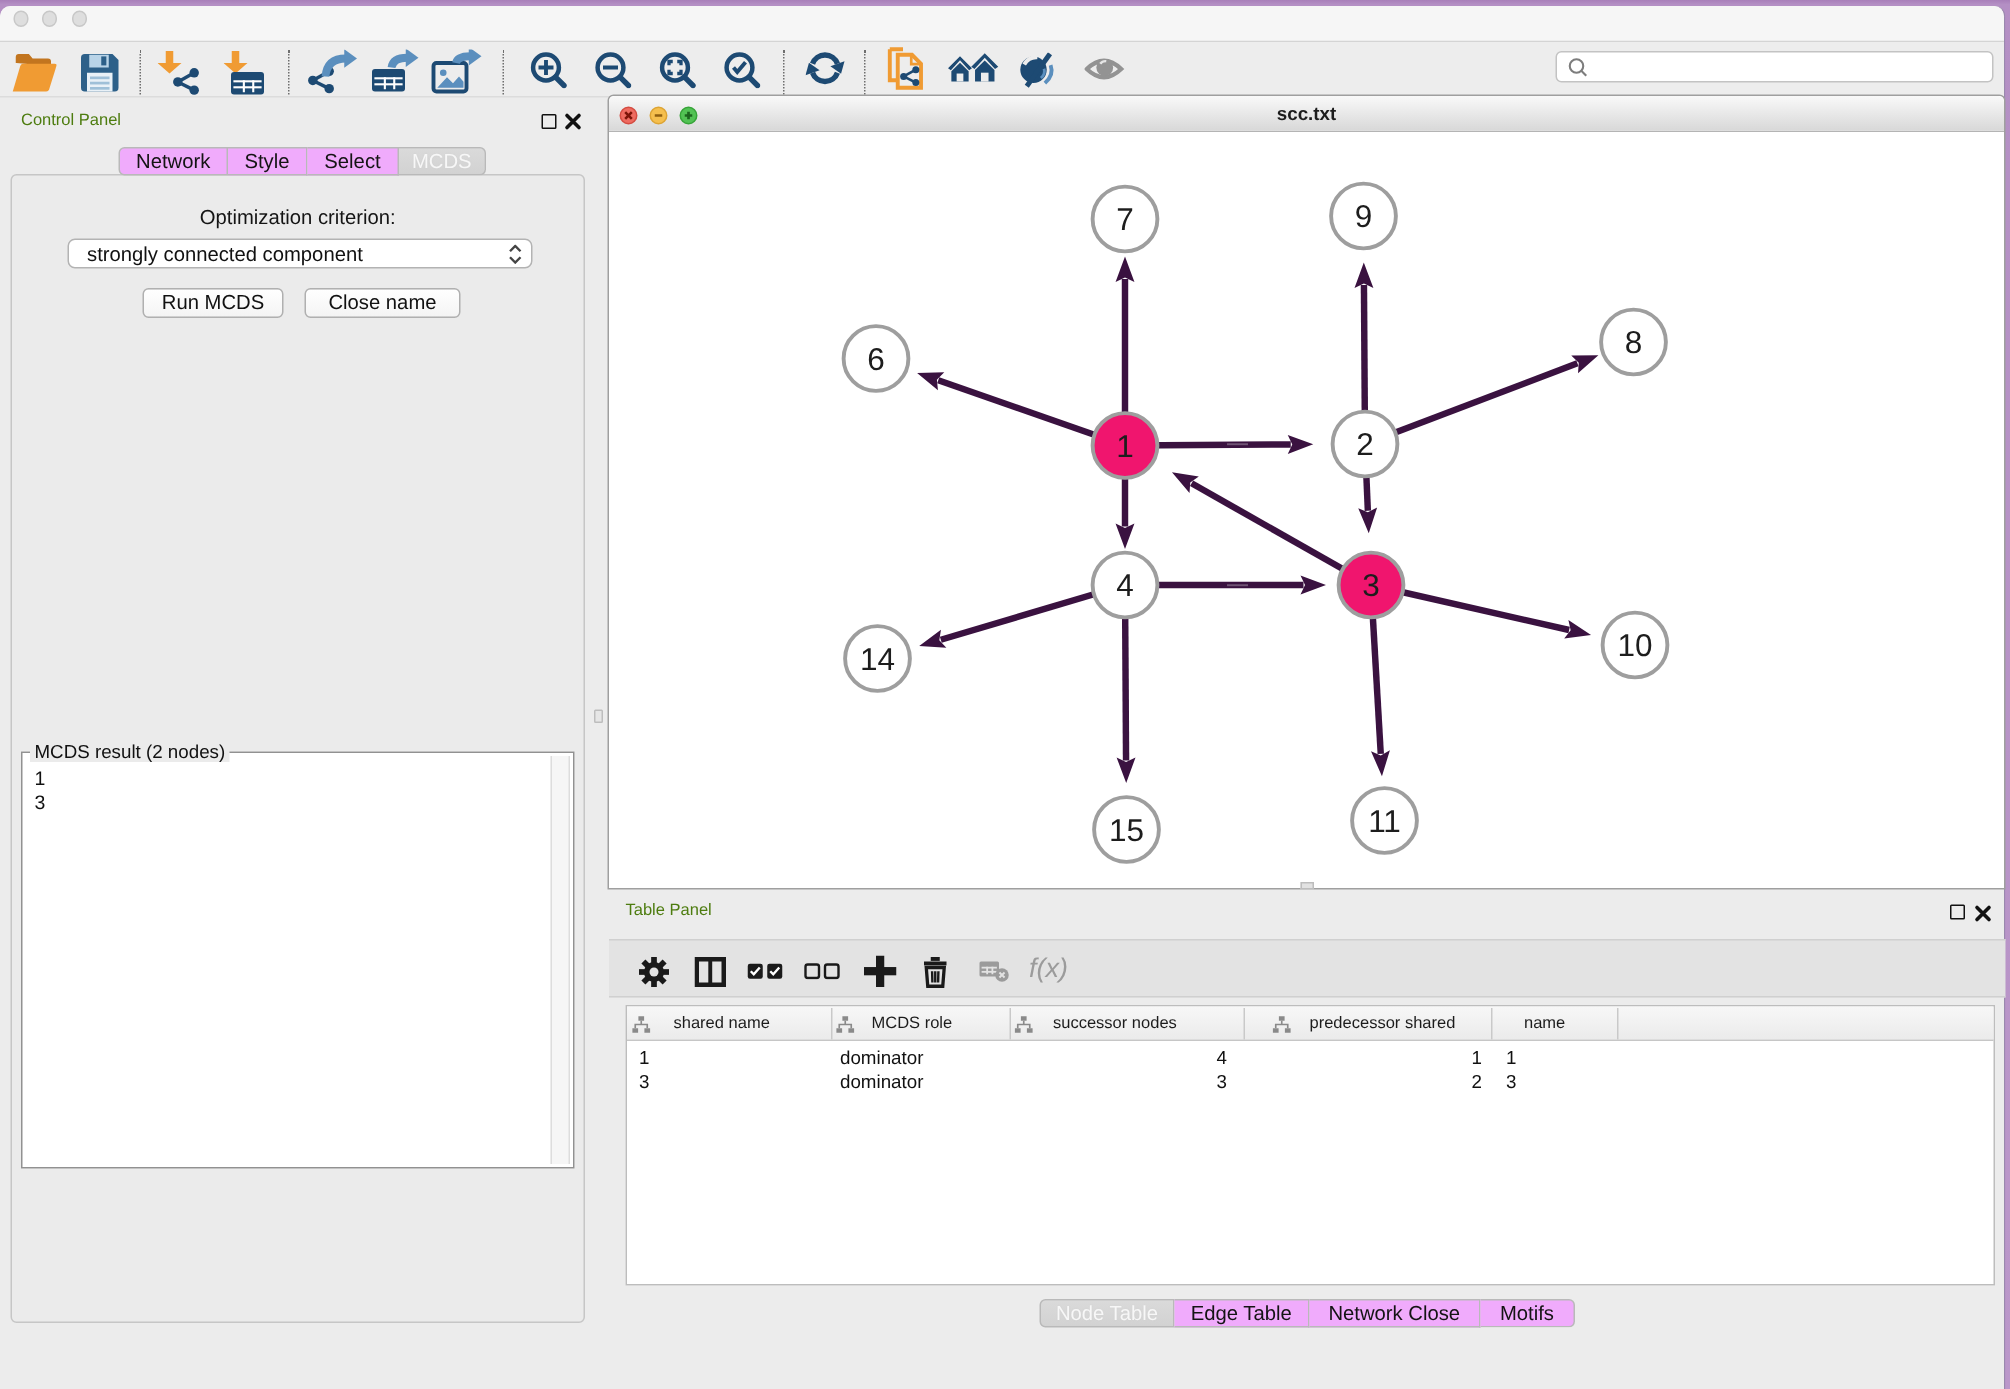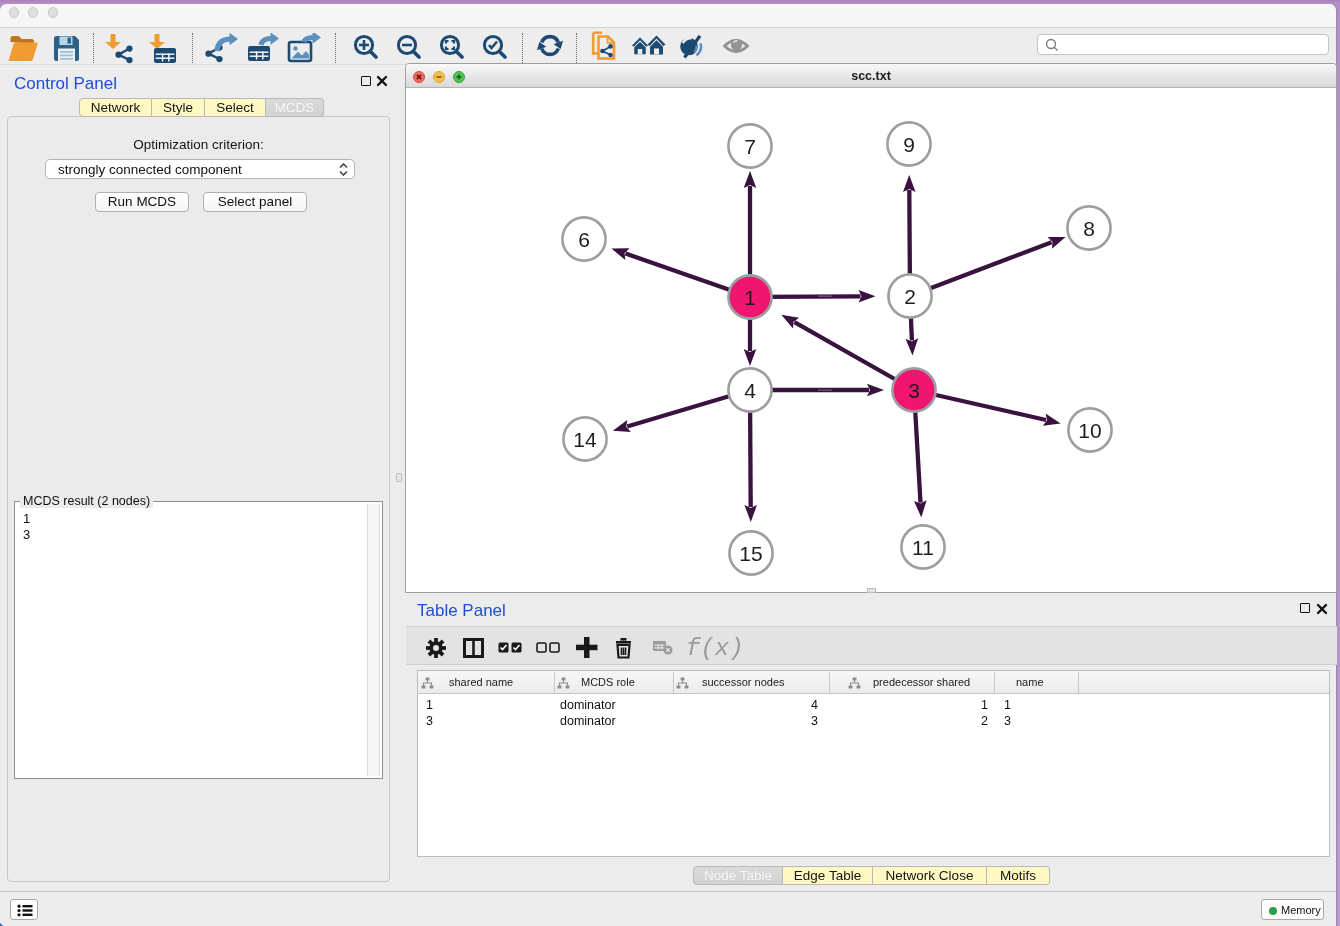--- a/index.html
+++ b/index.html
@@ -4,25 +4,25 @@
 body{width:1340px;height:926px;font-family:"Liberation Sans",sans-serif;overflow:hidden}
 .desktop{position:absolute;left:0;top:0;width:1340px;height:926px;background:linear-gradient(#a87fb9,#b48fc4 3px,#bb97ca)}
 .window{position:absolute;left:0;top:4px;width:1337px;height:922px;background:#ececec;border-radius:7px 7px 0 0;border-right:1px solid #9a88ae}
 .titlebar{position:absolute;left:0;top:0;width:100%;height:24px;background:#f6f6f6;border-radius:7px 7px 0 0;border-bottom:1px solid #d4d4d4}
 .tl{position:absolute;top:3px;width:10.5px;height:10.5px;border-radius:50%;background:#dedede;border:1px solid #c8c8c8}
 .wtitle{position:absolute;top:2.5px;left:0;width:100%;text-align:center;font-size:13px;color:#a2a2a2}
 .toolbar{position:absolute;left:0;top:24px;width:100%;height:37px;background:#ededed;border-bottom:1px solid #dcdcdc}
 .sep{position:absolute;top:5px;height:30px;width:1px;border-left:1px dotted #6e6e6e}
 .search{position:absolute;left:1037px;top:6px;width:292px;height:21px;background:#fff;border:1px solid #c3c3c3;border-radius:4px}
 .cp-head{position:absolute;left:0;top:61px;width:393px;height:31px}
-.phead-t{font-size:17px;color:#1d4ed8;position:absolute}
+.phead-t{font-size:11px;color:#4d7c0f;position:absolute}
 .maxbox{position:absolute;width:10px;height:9.5px;border:1.5px solid #111;border-radius:1px}
 .panel{position:absolute;left:7px;top:112px;width:383px;height:766px;background:#ebebeb;border:1px solid #c6c6c6;border-radius:4px}
 .tabs{position:absolute;display:flex;font-size:13.5px;color:#141414}
-.tab{background:#fef9c3;border:1px solid #b9b9b9;border-left:none;height:19px;line-height:18px;text-align:center}
+.tab{background:#f0abfc;border:1px solid #b9b9b9;border-left:none;height:19px;line-height:18px;text-align:center}
 .tab.first{border-left:1px solid #b9b9b9;border-radius:4px 0 0 4px}
 .tab.last{border-radius:0 4px 4px 0}
 .tab.sel{background:linear-gradient(#dadada,#d2d2d2);color:#f7f7f7;text-shadow:0 0 1px #cfcfcf}
 .btn{position:absolute;background:linear-gradient(#ffffff,#f4f4f4);border:1px solid #b0b0b0;border-radius:4px;font-size:13.5px;color:#111;text-align:center}
 .scc{position:absolute;left:405px;top:59px;width:932px;height:530px;border:1px solid #9f9f9f;border-radius:4px 4px 0 0;background:#fff}
 .scc-tb{position:absolute;left:0;top:0;width:100%;height:24px;background:linear-gradient(#f9f9f9,#d8d8d8);border-bottom:1px solid #b4b4b4;border-radius:4px 4px 0 0}
 .mtl{position:absolute;top:7px;width:12px;height:12px;border-radius:50%}
 .tpanel{position:absolute;left:405px;top:589px;width:932px;height:298px}
 .ttool{position:absolute;left:1px;top:33px;width:931px;height:39px;background:#e3e3e3;border-top:1px solid #d0d0d0;border-bottom:1px solid #d0d0d0}
 .tbl{position:absolute;left:12px;top:77px;width:913px;height:187px;background:#fff;border:1px solid #bdbdbd}
@@ -190,21 +190,21 @@
       </div>
 <div style="position:absolute;left:0;top:133px;width:397px;text-align:center;font-size:13.5px;color:#151515">Optimization criterion:</div>
 <div style="position:absolute;left:45px;top:155px;width:310px;height:20px;background:#fff;border:1px solid #b3b3b3;border-radius:5px">
 <span style="position:absolute;left:12px;top:2px;font-size:13.5px;color:#111">strongly connected component</span>
 <svg style="position:absolute;right:5px;top:3px" width="11" height="13" viewBox="0 0 11 13">
           <path d="M2 4.5 L5.5 1 L9 4.5" stroke="#444" stroke-width="1.6" fill="none"></path>
           <path d="M2 8.5 L5.5 12 L9 8.5" stroke="#444" stroke-width="1.6" fill="none"></path>
         </svg>
       </div>
 <div class="btn" style="left:95px;top:188px;width:94px;height:20px;line-height:18px">Run MCDS</div>
-<div class="btn" style="left:203px;top:188px;width:104px;height:20px;line-height:18px">Select panel</div>
+<div class="btn" style="left:203px;top:188px;width:104px;height:20px;line-height:18px">Close name</div>
 <div style="position:absolute;left:14px;top:497px;width:369px;height:278px;border:1px solid #919191;background:#fff">
 <div style="position:absolute;left:5px;top:-8px;background:#ebebeb;padding:0 3px;font-size:12.5px;color:#111">MCDS result (2 nodes)</div>
 <div style="position:absolute;right:2px;top:2px;bottom:2px;width:13px;background:#f6f6f6;border-left:1px solid #ddd;border-right:1px solid #ddd"></div>
 <div style="position:absolute;left:8px;top:9px;font-size:13px;line-height:16px;color:#111">1<br>3</div>
       </div>
 <div style="position:absolute;left:396px;top:469px;width:6px;height:9px;background:#e6e6e6;border:1px solid #bdbdbd;border-radius:1px"></div>
 <div class="scc">
         <div class="scc-tb">
 <div class="mtl" style="left:7px;background:#ee6b60;border:1px solid #d44c41"></div>
 <div class="mtl" style="left:27px;background:#f5bf4e;border:1px solid #dda433"></div>
@@ -325,21 +325,21 @@
           </svg>
           <svg style="position:absolute;left:246px;top:12px" width="22" height="18" viewBox="0 0 22 18">
             <rect x="1" y="2" width="13" height="10" rx="1" fill="#9b9b9b"></rect>
             <rect x="2.4" y="5.5" width="10.2" height="1.2" fill="#e3e3e3"></rect>
             <rect x="2.4" y="8.3" width="10.2" height="1.2" fill="#e3e3e3"></rect>
             <rect x="5.5" y="5.5" width="1.2" height="5" fill="#e3e3e3"></rect>
             <rect x="9" y="5.5" width="1.2" height="5" fill="#e3e3e3"></rect>
             <circle cx="16" cy="11" r="4.5" fill="#9b9b9b"></circle>
             <path d="M14.3 9.3 L17.7 12.7 M17.7 9.3 L14.3 12.7" stroke="#e3e3e3" stroke-width="1.3"></path>
           </svg>
-          <div style="position:absolute;left:280px;top:8px;font-family:Liberation Mono, monospace;font-style:italic;font-size:24px;color:#9b9b9b"><i>f(x)</i></div>
+          <div style="position:absolute;left:280px;top:8px;font-family:Liberation Sans, sans-serif;font-style:italic;font-size:18px;color:#9b9b9b"><i>f(x)</i></div>
 </div>
 <div class="tbl">
 <div class="thead">
 <div class="hsep" style="left:136px"></div>
 <div class="hsep" style="left:255px"></div>
 <div class="hsep" style="left:411px"></div>
 <div class="hsep" style="left:576px"></div>
 <div class="hsep" style="left:660px"></div>
 <svg style="position:absolute;left:3px;top:6px" width="13" height="12" viewBox="0 0 13 12">
               <rect x="4.6" y="0.5" width="3.8" height="3" fill="#8a8a8a"></rect>
@@ -382,32 +382,13 @@
 <div class="cell" style="left:460px;top:42px;width:110px;text-align:right">2</div>
 <div class="cell" style="left:586px;top:42px">3</div>
 </div>
 <div class="tabs" style="left:288px;top:273px">
 <div class="tab first sel" style="width:90px">Node Table</div>
 <div class="tab" style="width:90px">Edge Table</div>
 <div class="tab" style="width:114px">Network Close</div>
 <div class="tab last" style="width:63px">Motifs</div>
         </div>
 </div>
-<div class="statusbar">
-<div class="sbtn" style="left:10px;top:7px;width:28px;height:21px">
-<svg style="position:absolute;left:6px;top:4px" width="16" height="13" viewBox="0 0 16 13">
-            <circle cx="2" cy="2.2" r="1.6" fill="#111"></circle>
-            <rect x="5.5" y="1" width="10" height="2.4" fill="#111"></rect>
-            <circle cx="2" cy="6.5" r="1.6" fill="#111"></circle>
-            <rect x="5.5" y="5.3" width="10" height="2.4" fill="#111"></rect>
-            <circle cx="2" cy="10.8" r="1.6" fill="#111"></circle>
-            <rect x="5.5" y="9.6" width="10" height="2.4" fill="#111"></rect>
-          </svg>
-        </div>
-<div class="sbtn" style="left:1261px;top:7px;width:63px;height:21px">
-<div style="position:absolute;left:7px;top:6.5px;width:8px;height:8px;border-radius:50%;background:#2ca044"></div>
-<span style="position:absolute;left:19px;top:4px;font-size:11px;color:#111">Memory</span>
-        </div>
-<svg style="position:absolute;left:0;top:31px" width="7" height="6" viewBox="0 0 7 6">
-          <path d="M0 6 L0 0 L7 6 Z" fill="#3c6fb0"></path>
-        </svg>
-</div>
 </div>
   </div>
 </body></html>

